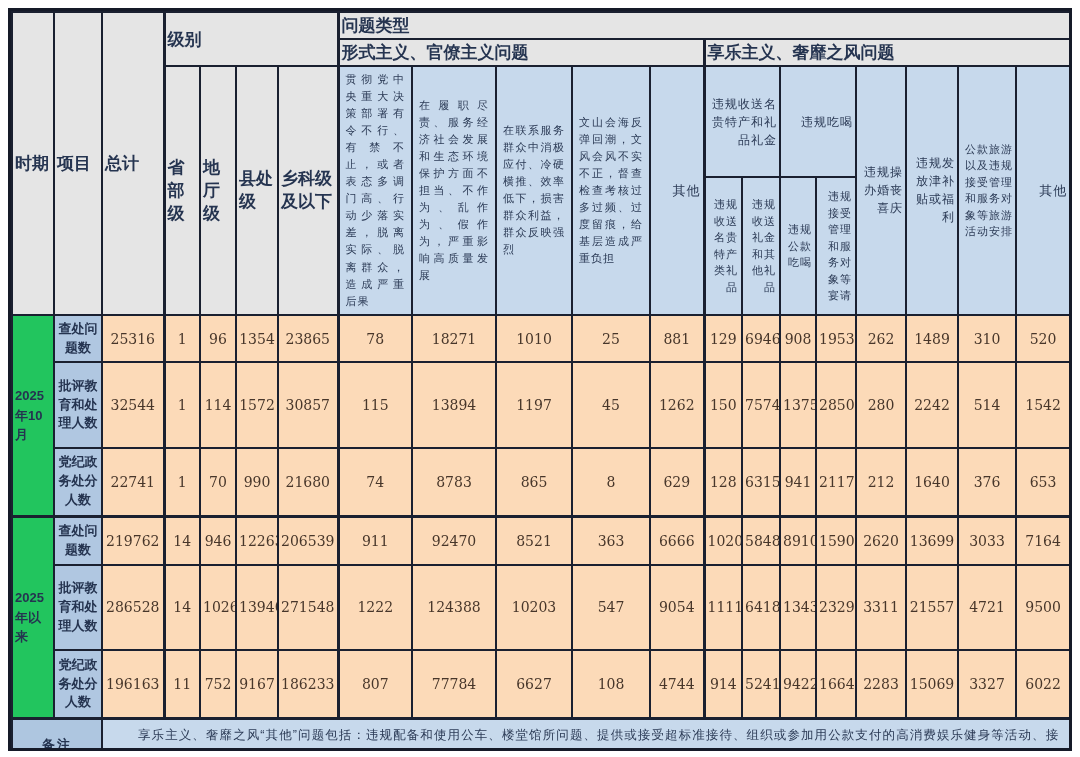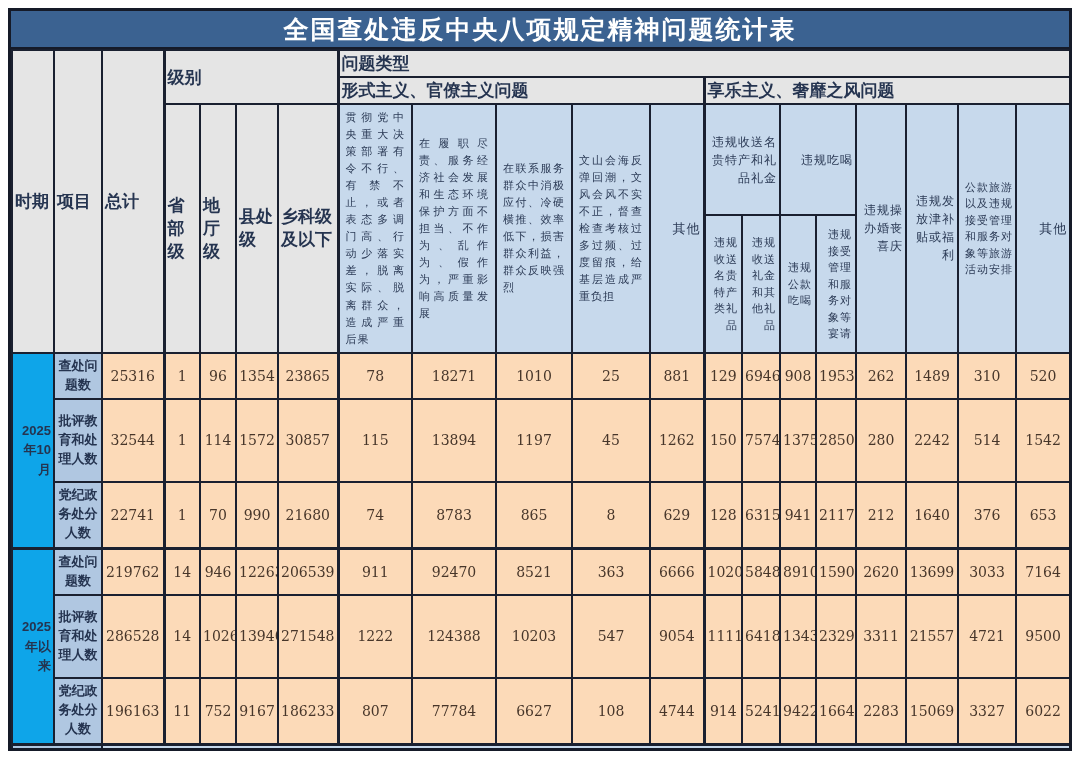--- a/index.html
+++ b/index.html
@@ -7,37 +7,36 @@
   .frame{border:3px solid #151a28;box-sizing:border-box;width:100%;height:100%;display:flex;flex-direction:column;overflow:hidden;}
   .title-bar{background:#3b6291;color:#ffffff;text-align:center;font-weight:bold;font-size:25px;letter-spacing:2px;line-height:36px;height:36px;flex:0 0 auto;border-bottom:2px solid #151a28;}
   table{border-collapse:collapse;table-layout:fixed;width:100%;flex:1 1 auto;}
   td,th{border:2px solid #1a2030;padding:1px 2px;box-sizing:border-box;overflow:hidden;}
   
   .h-mid{background:#e5e5e5;color:#253450;font-weight:bold;font-size:17px;}
   .h-lite{background:#c7d9ec;color:#2b3a55;font-weight:normal;text-align:right;}
   .h-desc{background:#c7d9ec;color:#2b3a55;font-size:11px;line-height:1.55;letter-spacing:1px;text-align:justify;text-align-last:left;vertical-align:middle;padding:4px 6px;font-weight:normal;}
   .h-sub{font-size:11px;line-height:1.5;letter-spacing:1px;padding:2px 3px;vertical-align:middle;}
   .h-grp{font-size:12px;line-height:1.5;letter-spacing:1px;vertical-align:middle;}
-  .period{background:#0ea5e9;color:#253450;font-weight:bold;font-size:13px;text-align:right;vertical-align:middle;line-height:1.5;}
+  .period{background:#22c55e;color:#253450;font-weight:bold;font-size:13px;text-align:left;vertical-align:middle;line-height:1.5;}
   .rowlab{background:#b0c7e1;color:#253450;font-weight:bold;font-size:13px;text-align:center;vertical-align:middle;line-height:1.45;padding:2px 3px;}
   .num{background:#fcdab8;color:#47362a;font-family:"DejaVu Serif",serif;font-size:14px;text-align:center;vertical-align:middle;}
   .note-label{background:#aec6e0;color:#253450;font-weight:bold;font-size:13px;text-align:center;vertical-align:middle;letter-spacing:2px;}
   .note-text{background:#c7d9ec;color:#2b3a55;font-size:12.5px;line-height:1.6;letter-spacing:1px;text-align:justify;text-align-last:left;vertical-align:middle;padding:3px 10px;text-indent:2em;}
   .sep-l{border-left-width:3px;}
   .sep-t td{border-top-width:3px;}
   tr.note-row td{border-top-width:3px;}
   .vmid{vertical-align:middle;}
 </style>
 </head>
 <body>
 
 <div class="page">
   <div class="frame">
 
-    <div class="title-bar">全国查处违反中央八项规定精神问题统计表</div>
 
     <table>
       <colgroup>
         <col style="width:42px">
           <col style="width:48px">
           <col style="width:62px">
         <col style="width:36px">
           <col style="width:36px">
           <col style="width:42px">
           <col style="width:60px">

